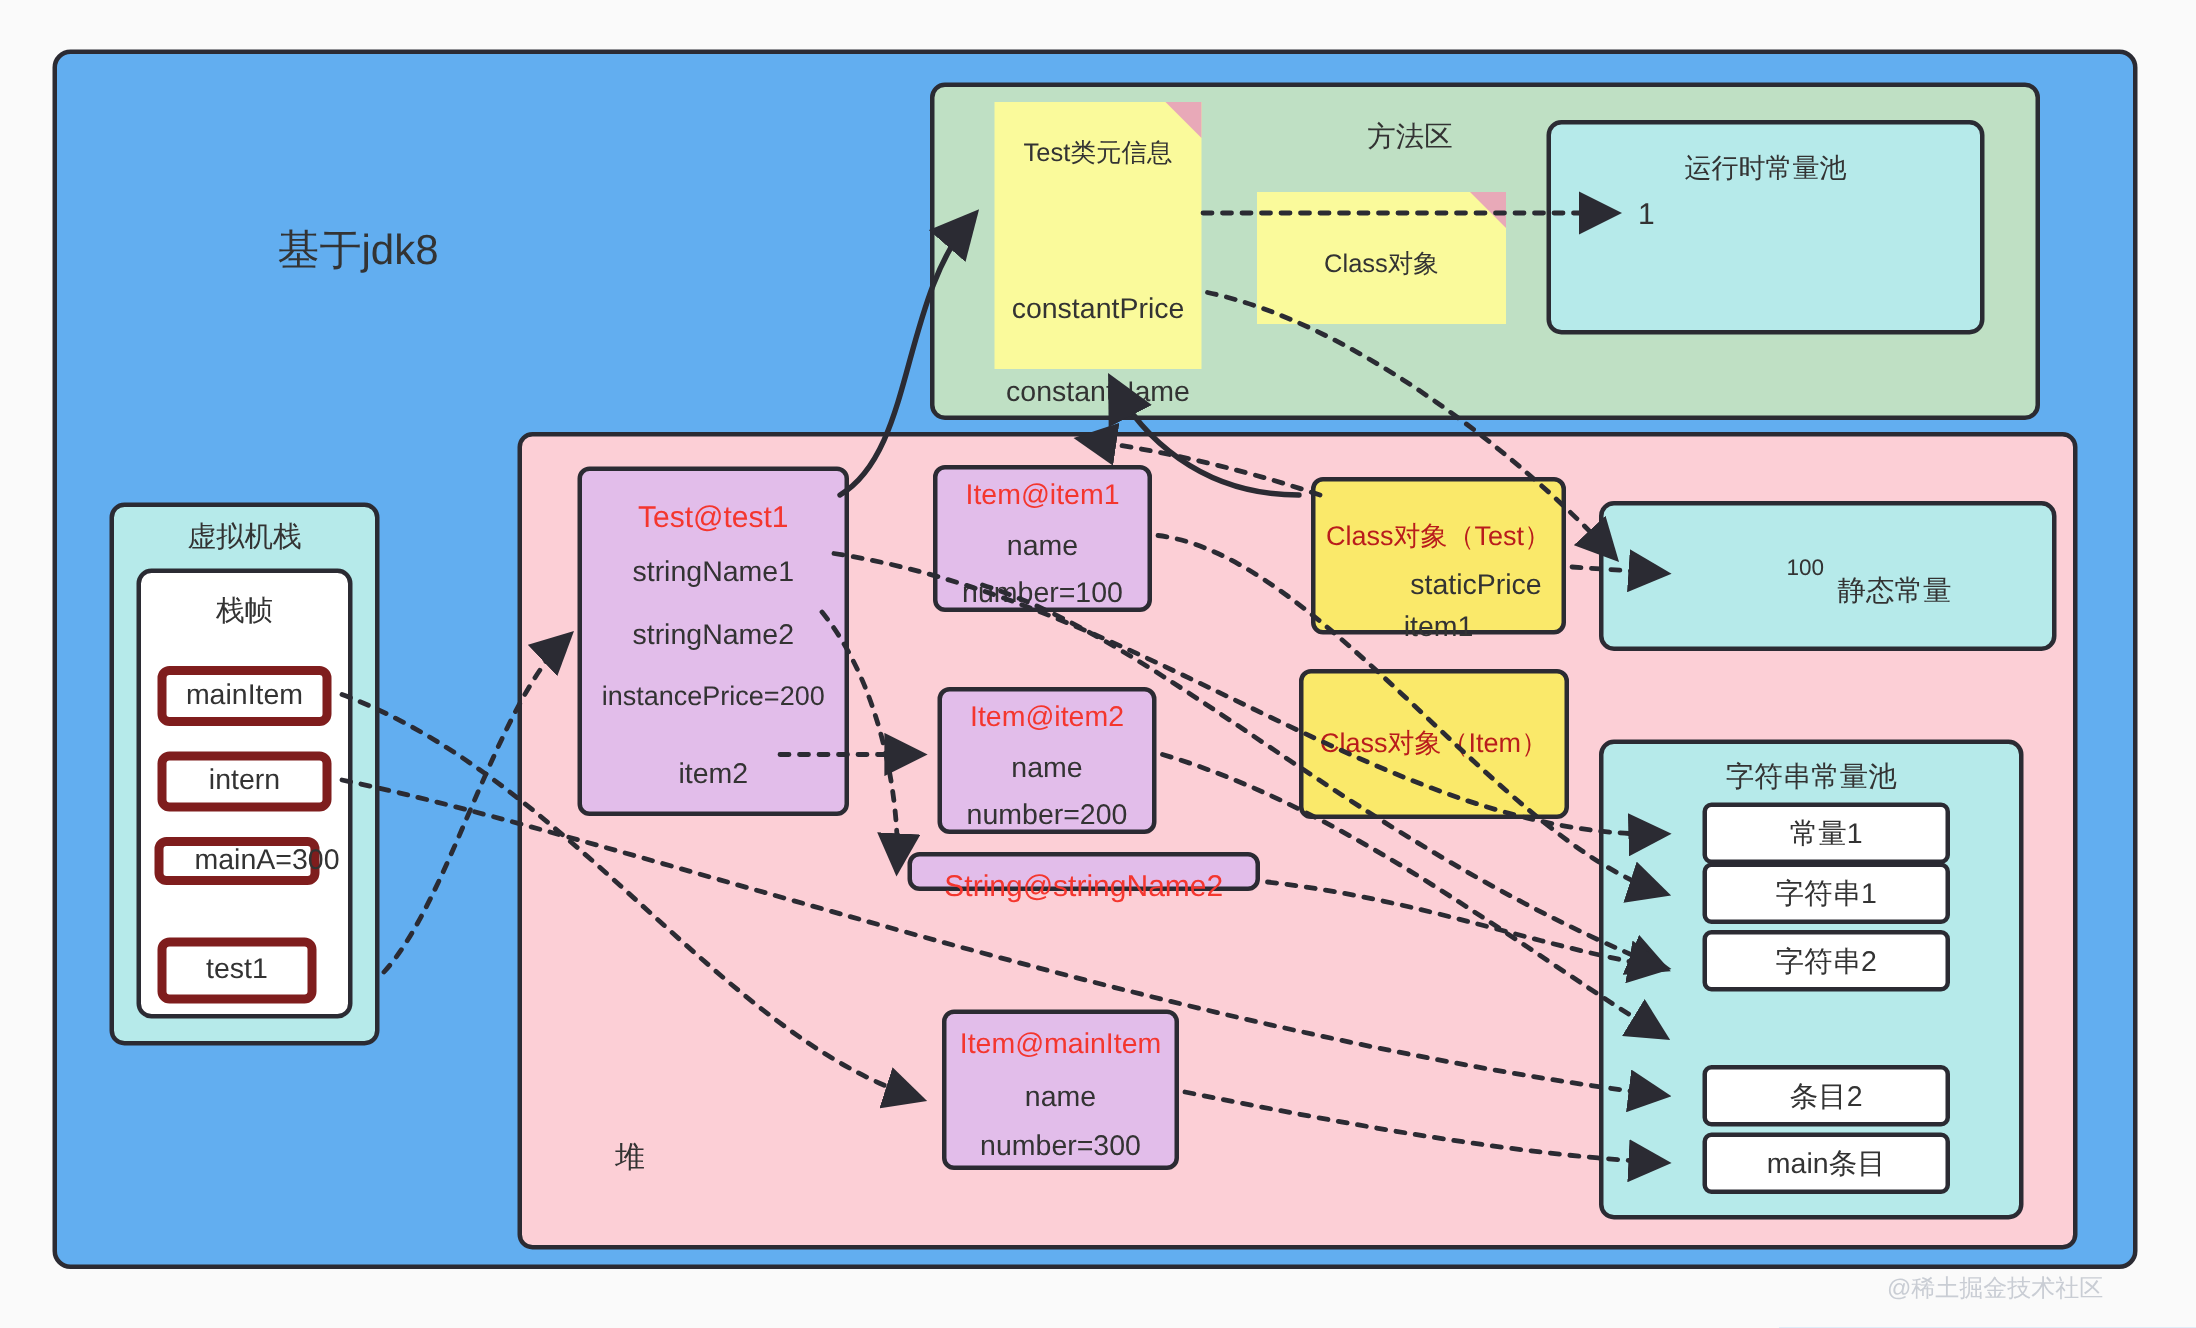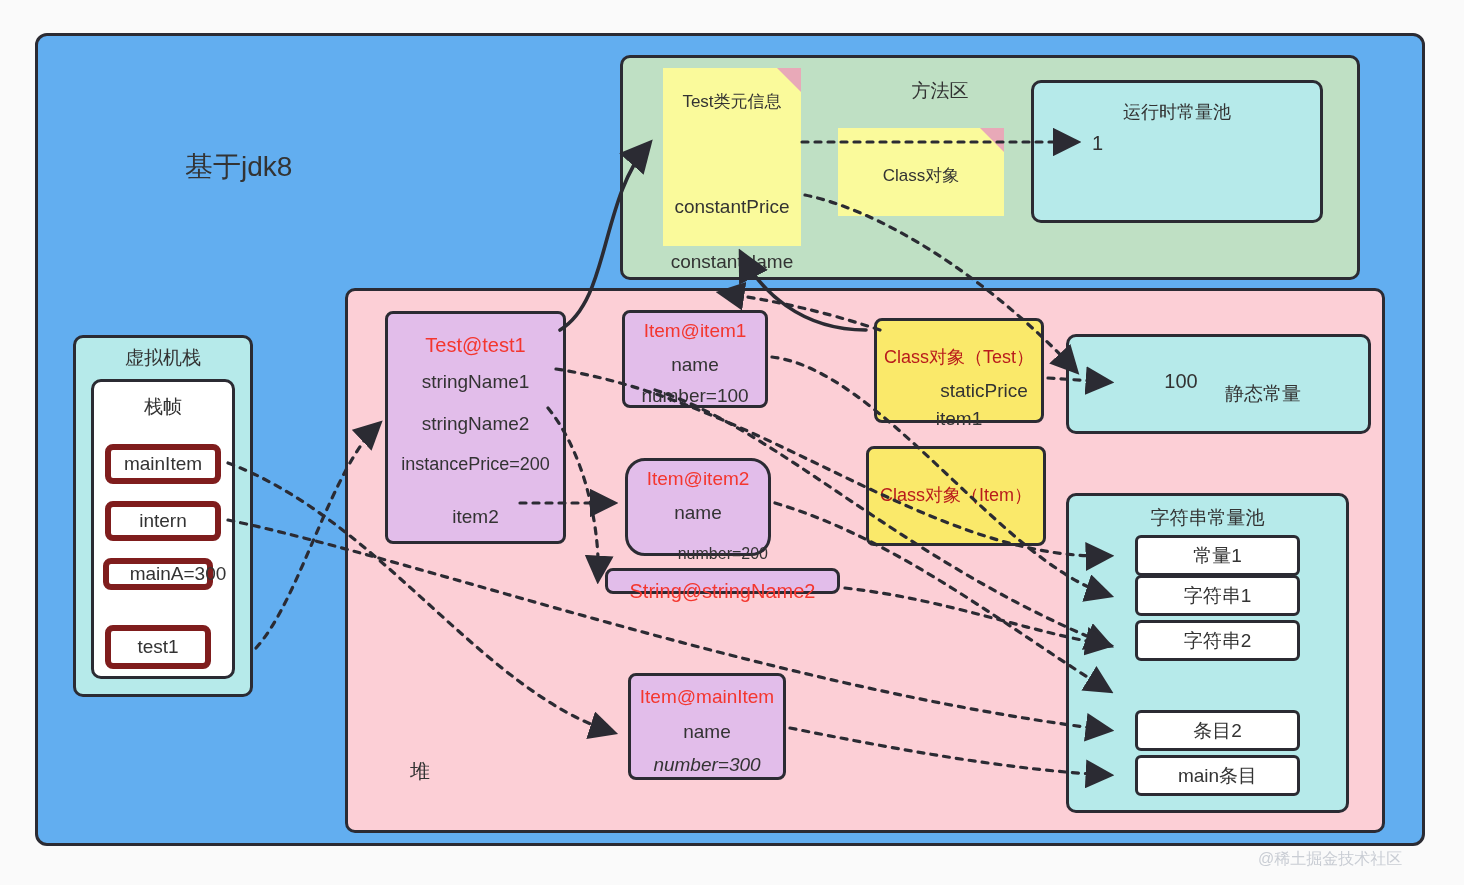--- a/index.html
+++ b/index.html
@@ -65,47 +65,47 @@
   #o-test .f1{top:57px;font-size:19px;}
   #o-test .f2{top:99px;font-size:19px;}
   #o-test .f3{top:140px;font-size:18px;}
   #o-test .f4{top:192px;font-size:19px;}
 
   #o-item1{left:622px;top:310px;width:146px;height:98px;}
   #o-item1 .ttl{top:7px;font-size:19px;}
   #o-item1 .f1{top:41px;font-size:19px;}
   #o-item1 .f2{top:72px;font-size:19px;}
 
-  #o-item2{left:625px;top:458px;width:146px;height:98px;border-radius:20px;}
+  #o-item2{left:625px;top:458px;width:146px;height:98px;}
   #o-item2 .ttl{top:7px;font-size:19px;}
   #o-item2 .f1{top:41px;font-size:19px;}
-  #o-item2 .f2{top:84px;font-size:16px;text-align:right;}
+  #o-item2 .f2{top:72px;font-size:19px;}
 
   #o-str2{left:605px;top:568px;width:235px;height:26px;}
   #o-str2 .ttl{top:9px;font-size:20px;}
 
   #o-mainitem{left:628px;top:673px;width:158px;height:107px;}
   #o-mainitem .ttl{top:10px;font-size:19px;}
   #o-mainitem .f1{top:45px;font-size:19px;}
-  #o-mainitem .f2{top:78px;font-size:19px;font-style:italic;}
+  #o-mainitem .f2{top:78px;font-size:19px;}
 
   
   .cobj{position:absolute;box-sizing:border-box;border:3px solid #2b2b33;border-radius:8px;background:#fae96a;}
   .cobj .ttl{position:absolute;left:0;width:100%;text-align:center;color:#b91c1c;}
   .cobj .fld{position:absolute;left:0;width:100%;text-align:center;color:#333;}
   #c-test{left:874px;top:318px;width:170px;height:105px;}
   #c-test .ttl{top:24px;font-size:18px;}
   #c-test .f1{top:59px;font-size:19px;padding-left:25px;}
   #c-test .f2{top:87px;font-size:19px;}
   #c-item{left:866px;top:446px;width:180px;height:100px;}
   #c-item .ttl{top:34px;font-size:18px;}
 
   
   #staticzone{left:1066px;top:334px;width:305px;height:100px;background:#b6eaea;}
-  #static-val{left:1146px;top:370px;width:70px;font-size:20px;text-align:center;}
+  #static-val{left:1146px;top:370px;width:70px;font-size:15px;text-align:right;}
   #static-title{left:1225px;top:381px;width:130px;font-size:19px;}
 
   
   #scp{left:1066px;top:493px;width:283px;height:320px;background:#b6eaea;}
   #scp-title{left:1066px;top:505px;width:283px;font-size:19px;}
   .scp-item{position:absolute;box-sizing:border-box;left:1135px;width:165px;height:41px;
      border:3px solid #2b2b33;border-radius:6px;background:#fff;
      display:flex;align-items:center;justify-content:center;font-size:19px;color:#333;}
 
   svg.edges{position:absolute;left:0;top:0;width:1464px;height:885px;pointer-events:none;}

